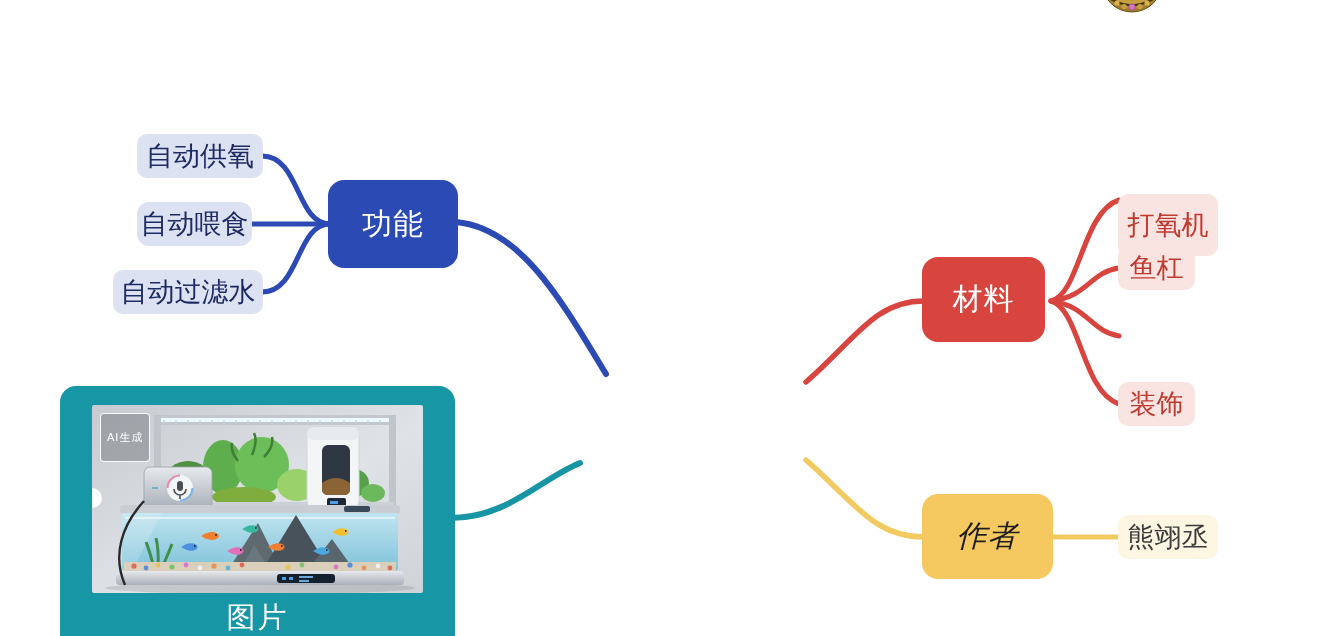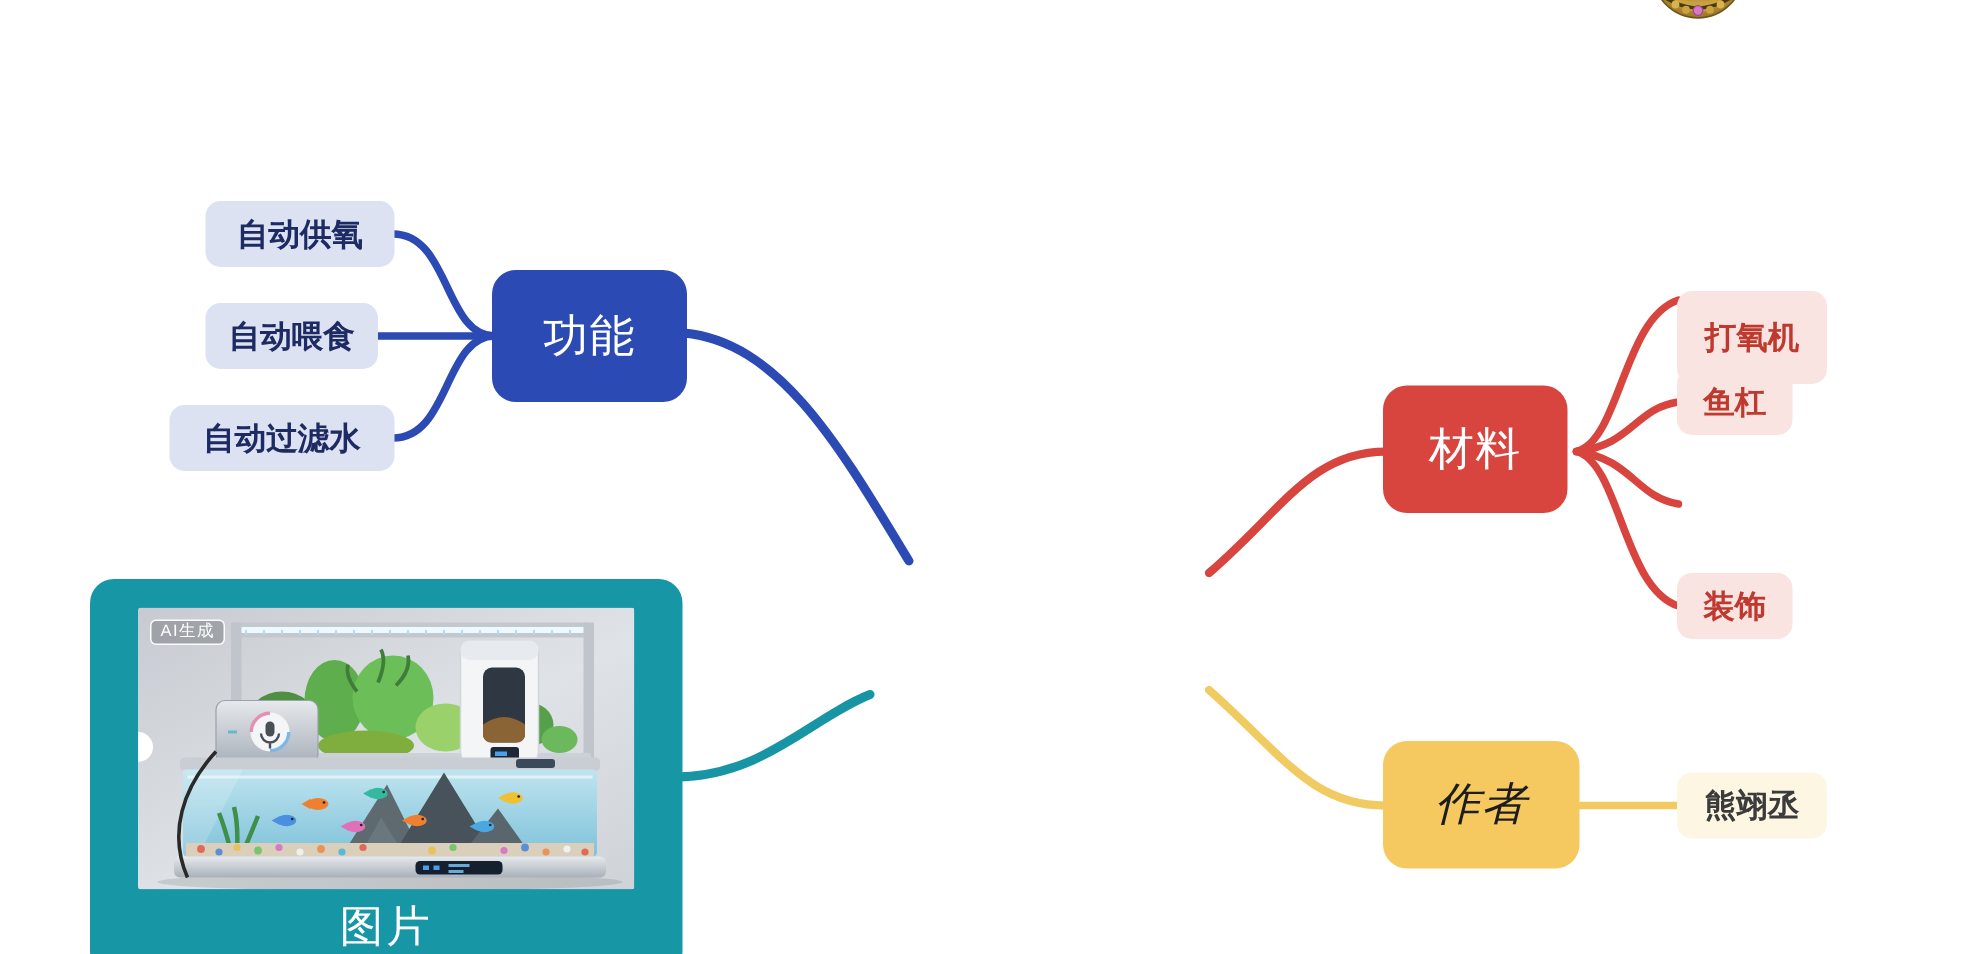--- a/index.html
+++ b/index.html
@@ -22,45 +22,45 @@
   #n-material{left:922px;top:257px;width:123px;height:85px;background:#D8443E;color:#fff;}
   #n-author{left:922px;top:494px;width:131px;height:85px;background:#F5C960;color:#1d1d1d;font-style:italic;}
   
   #n-root{
     left:572px;top:372px;width:238px;height:92px;
     background:linear-gradient(100deg,#23A2A0 0%,#36BE86 100%);
     color:#fff;font-size:40px;font-weight:bold;border-radius:18px;
     letter-spacing:2px;text-shadow:2px 2px 0 rgba(0,0,0,0.10);
   }
   
-  .leaf{border-radius:10px;font-size:21px;font-weight:bold;}
+  .leaf{border-radius:10px;font-size:27px;}
   .leaf-blue{background:#DDE2F2;color:#1E2A63;}
   .leaf-red{background:#F9E4E2;color:#C0392F;}
   .leaf-cream{background:#FCF6E2;color:#3b3b3b;}
   #n-func-1{left:137px;top:134px;width:126px;height:44px;}
-  #n-func-2{left:137px;top:202px;width:115px;height:44px;}
+  #n-func-2{left:137px;top:202px;width:115px;height:44px;border-radius:12px;}
   #n-func-3{left:113px;top:270px;width:150px;height:44px;}
   #n-mat-1{left:1118px;top:194px;width:100px;height:62px;}
   #n-mat-2{left:1118px;top:246px;width:77px;height:44px;}
   #n-mat-3{left:1118px;top:314px;width:77px;height:44px;}
   #n-mat-4{left:1118px;top:382px;width:77px;height:44px;}
   #n-auth-1{left:1118px;top:515px;width:100px;height:44px;}
   
   #n-image{
     position:absolute;z-index:2;
     left:60px;top:386px;width:395px;height:264px;
     background:#1796A6;border-radius:16px;
   }
   .photo{
     position:absolute;left:32px;top:19px;width:331px;height:188px;
     overflow:hidden;border-radius:2px;
   }
   .ai-badge{
     position:absolute;left:40px;top:27px;z-index:3;
-    color:#fff;font-size:11px;line-height:15px;padding:0 6px;
+    color:#fff;font-size:11px;line-height:15px;padding:16px 6px;
     border:1px solid rgba(255,255,255,.95);border-radius:4px;
     background:rgba(95,100,105,.40);letter-spacing:1px;
   }
   .image-caption{
     position:absolute;left:0;top:210px;width:395px;height:44px;
     display:flex;align-items:center;justify-content:center;
     color:#fff;font-size:29px;letter-spacing:2px;
   }
   
   .avatar{position:absolute;left:1101px;top:-49px;width:62px;height:62px;z-index:2;}

